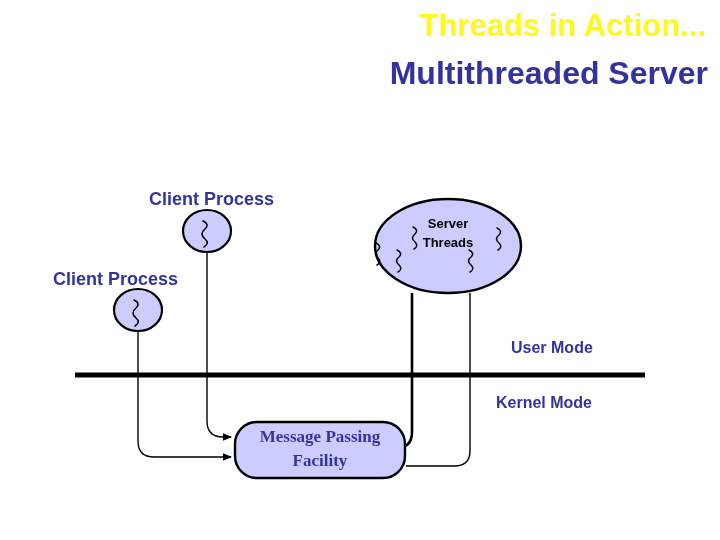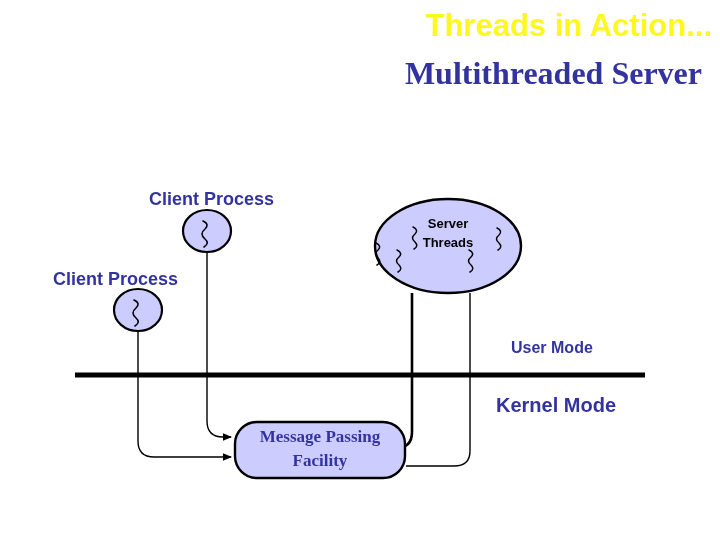--- a/index.html
+++ b/index.html
@@ -13,42 +13,43 @@
   }
   #slide {
     position: relative;
     width: 720px;
     height: 540px;
     background: #ffffff;
     overflow: hidden;
   }
   .title-main {
     position: absolute;
-    left: 12px;
+    left: 6px;
     top: 8px;
     width: 700px;
     text-align: right;
     font-family: "Liberation Sans", sans-serif;
     font-size: 31px;
     font-weight: bold;
     color: #FFF81F;
     letter-spacing: 0px;
     white-space: nowrap;
   }
   .title-sub {
     position: absolute;
     left: 0;
     top: 55px;
     width: 702px;
     text-align: right;
-    font-family: Liberation Serif, serif;
+    font-family: Liberation Sans, sans-serif;
     font-size: 32px;
     font-weight: bold;
     color: #3333A0;
     white-space: nowrap;
+    padding-left: 6px;
   }
   .label-blue {
     position: absolute;
     font-family: "Liberation Sans", sans-serif;
     font-weight: bold;
     color: #3333A0;
     white-space: nowrap;
   }
   #server-process-label {
     left: 369px;
@@ -66,21 +67,21 @@
     font-size: 18px;
   }
   #user-mode-label {
     left: 511px;
     top: 339px;
     font-size: 16px;
   }
   #kernel-mode-label {
     left: 496px;
     top: 394px;
-    font-size: 20px;
+    font-size: 16px;
   }
   svg#diagram {
     position: absolute;
     left: 0;
     top: 0;
     width: 720px;
     height: 540px;
   }
   .ell-fill { fill: #CCCCFF; stroke: #000000; }
   .conn-thin { fill: none; stroke: #000000; stroke-width: 1.4; }

